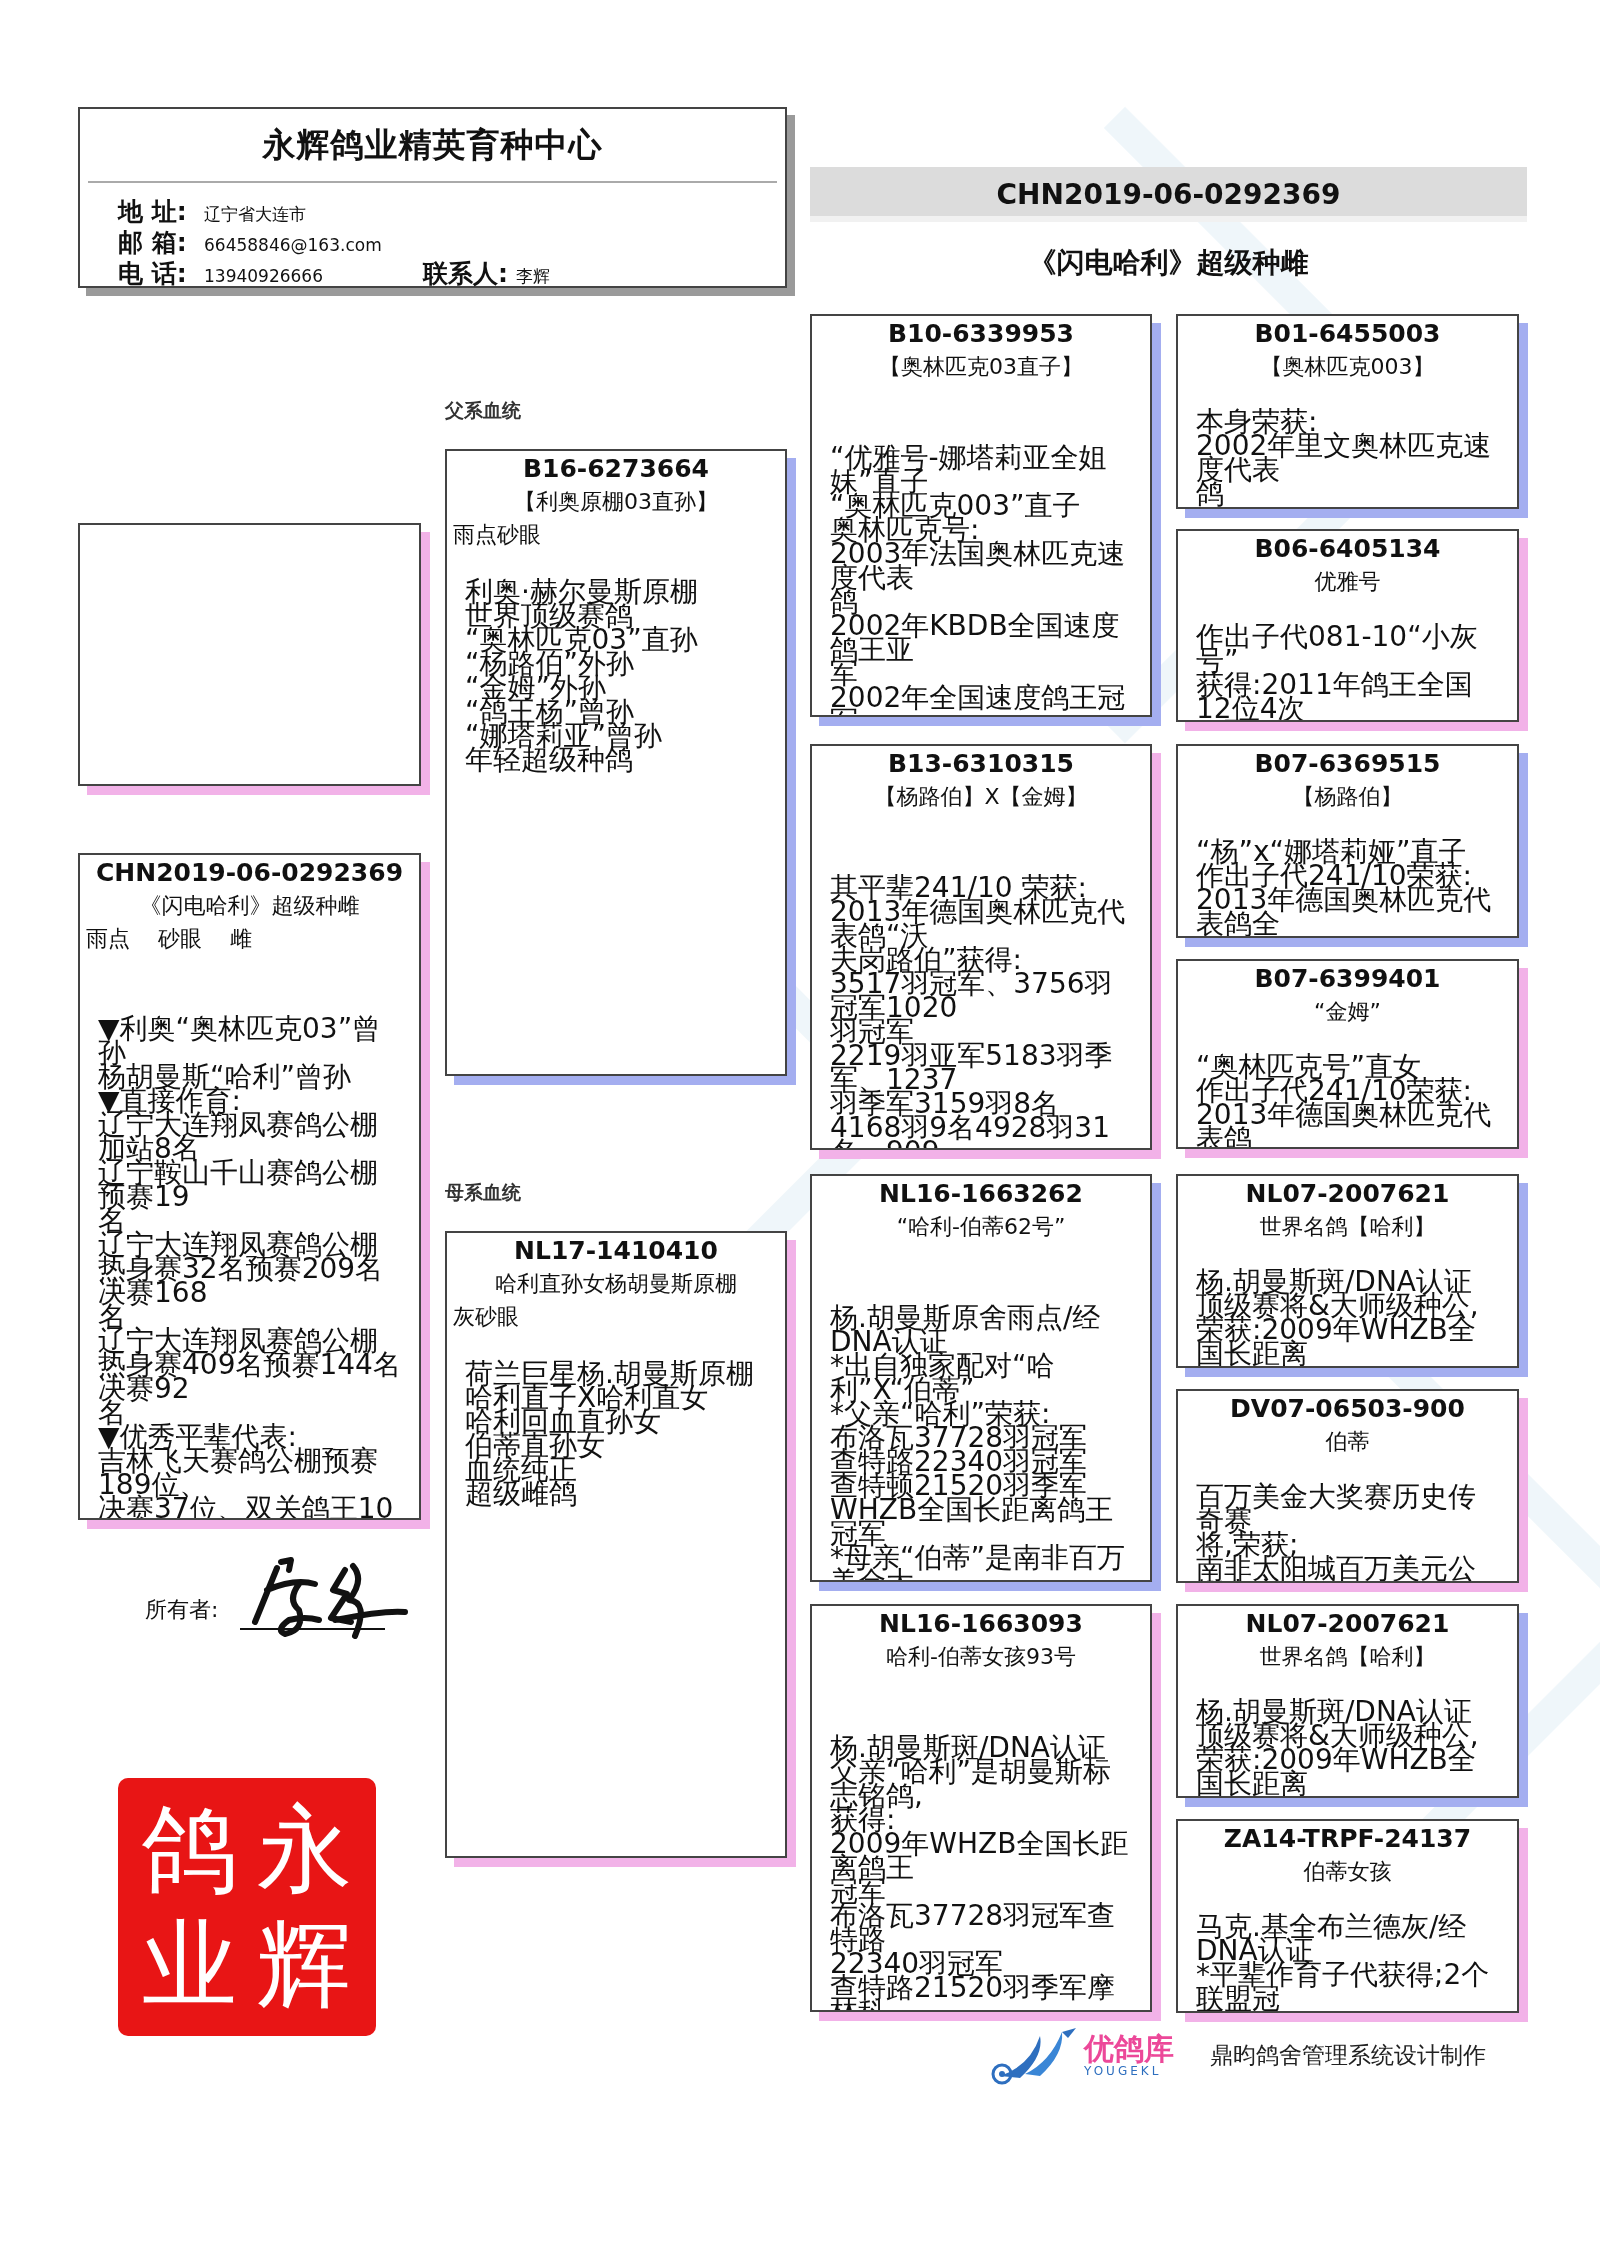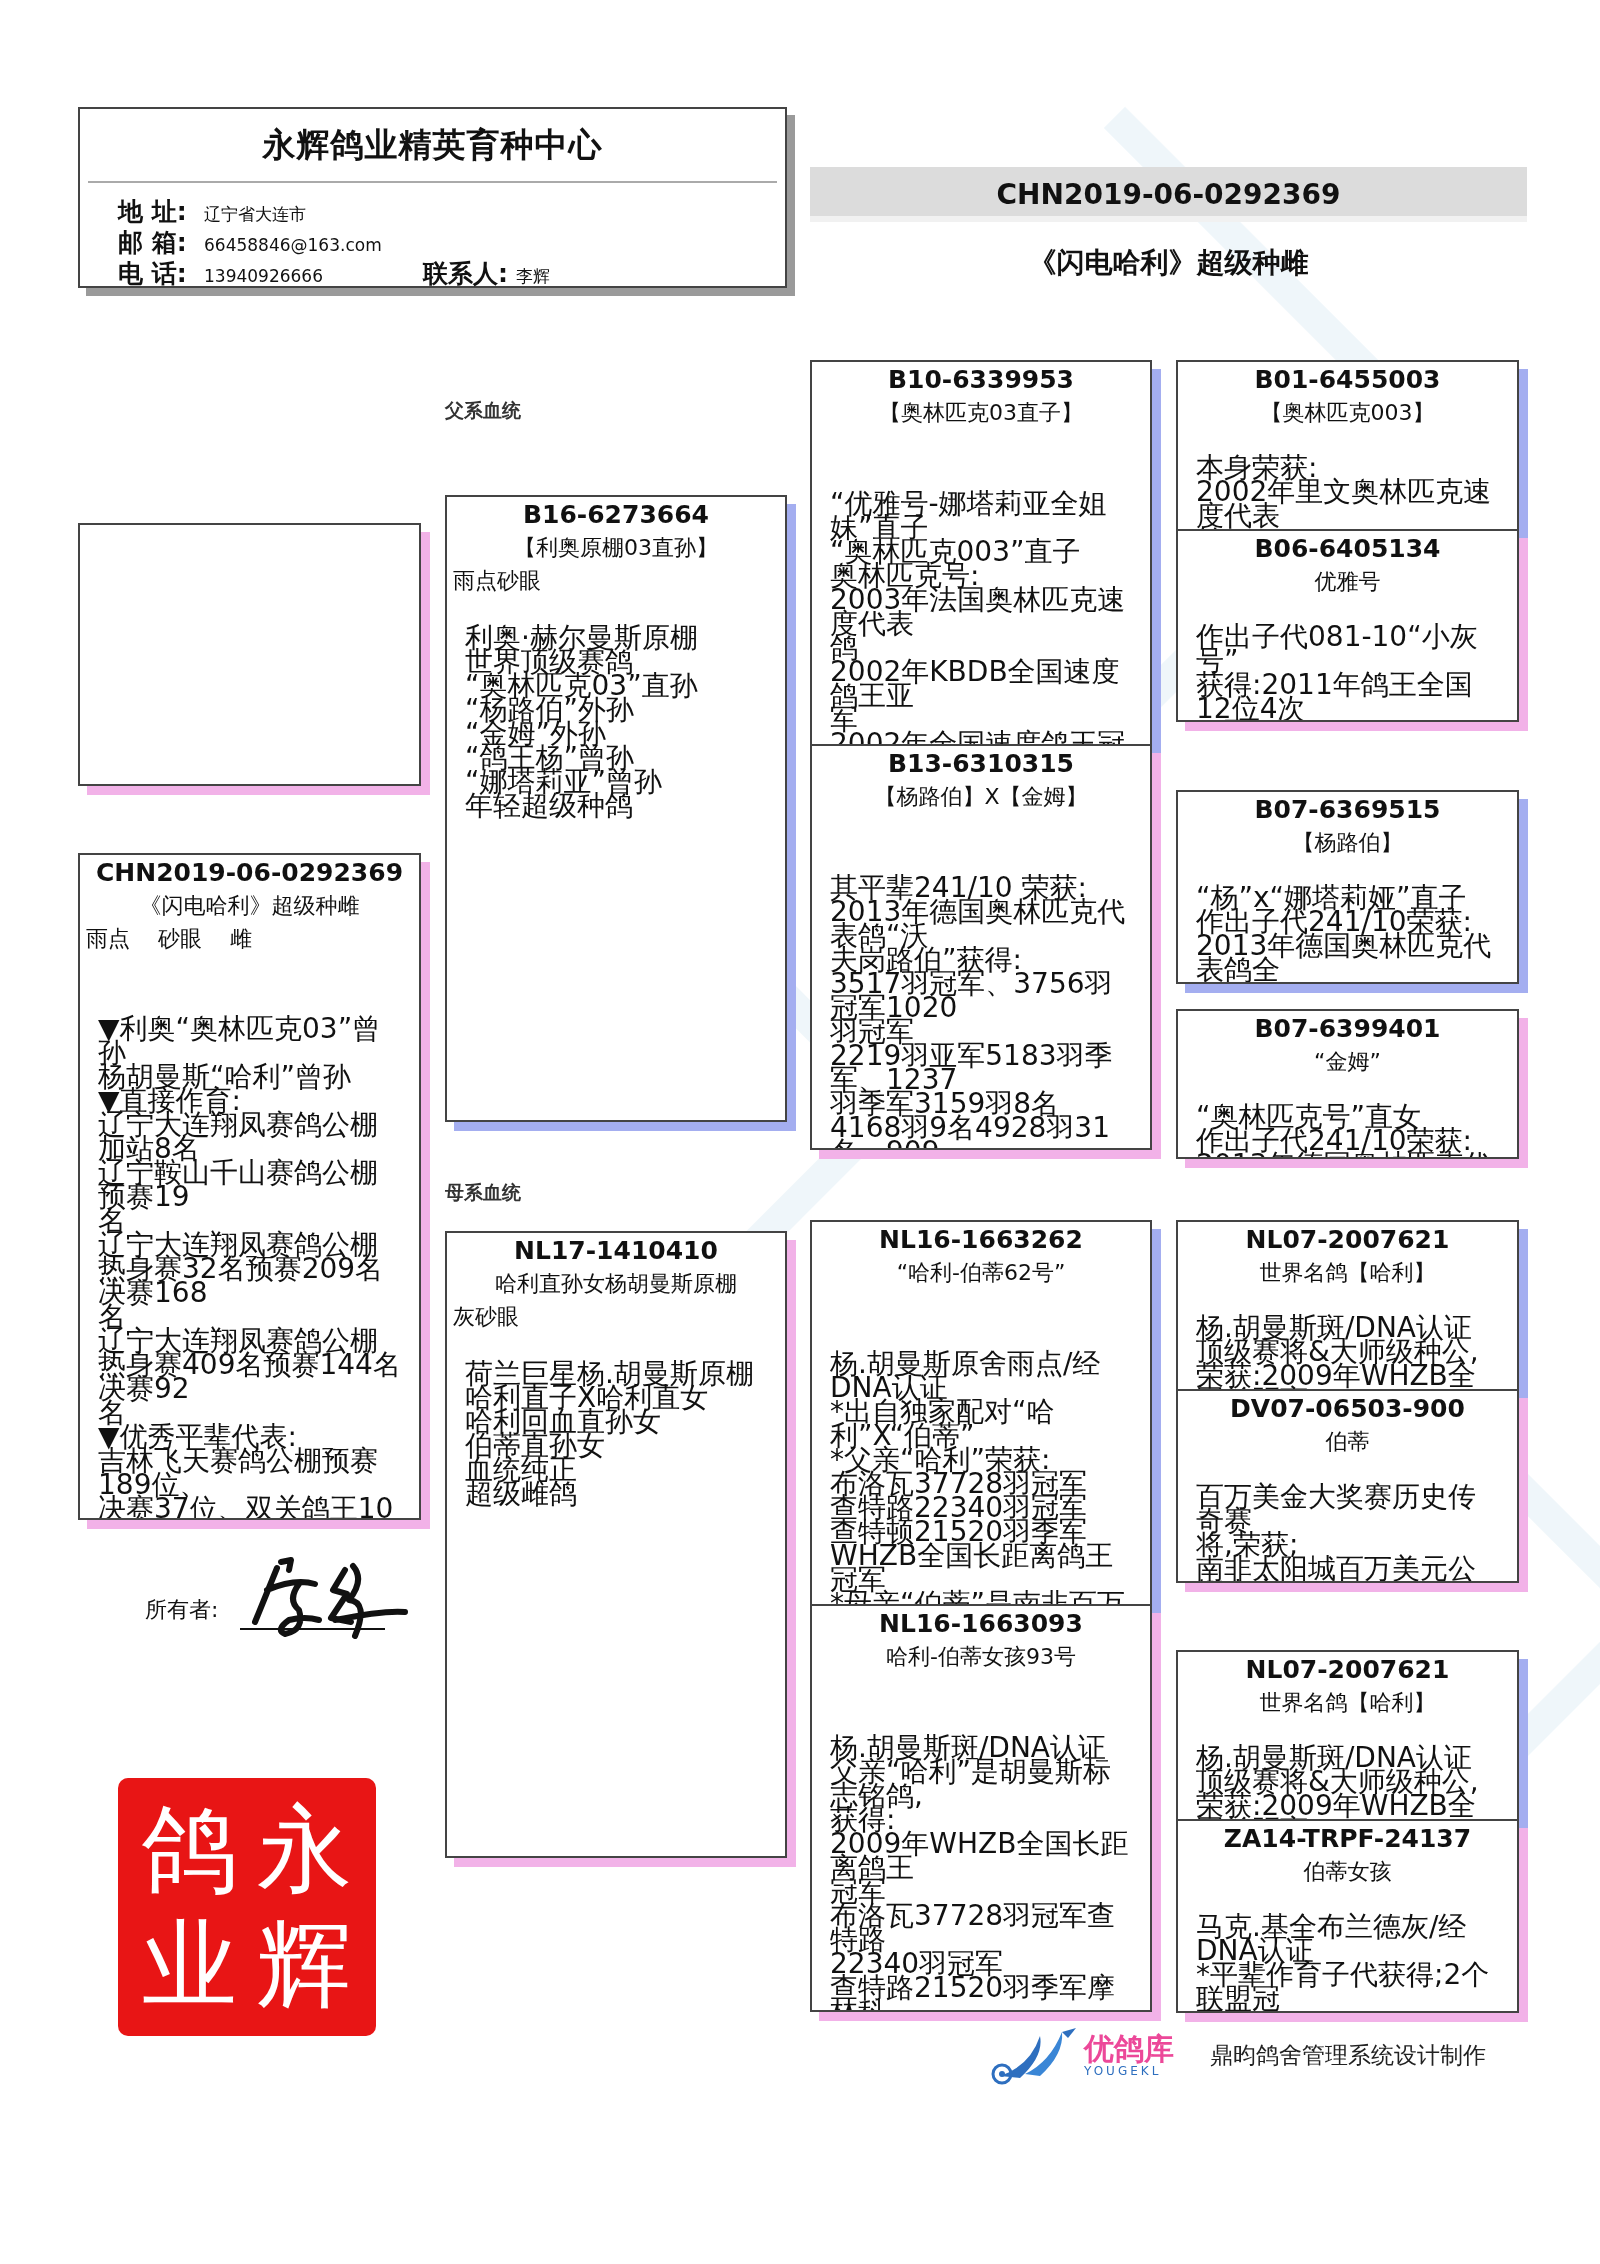--- a/index.html
+++ b/index.html
@@ -8,21 +8,21 @@
   .wm { position:absolute; border:30px solid rgba(210,228,240,0.35); border-left:none; border-bottom:none; transform:rotate(45deg); pointer-events:none; }
   .hdr { left:78px; top:107px; width:709px; height:181px; border:2px solid #444; background:#fff; box-shadow:8px 8px 0 #9a9a9a; }
   .hdr-title { position:absolute; left:0; right:0; top:14px; text-align:center; font-size:33px; font-weight:bold; letter-spacing:1px; }
   .hdr-line { position:absolute; left:8px; right:8px; top:72px; height:2px; background:#aaa; }
   .hdr-row { position:absolute; left:38px; font-size:17px; display:flex; align-items:baseline; }
   .hdr-row .lbl { font-weight:bold; font-size:25px; margin-right:8px; width:78px; }
   .hdr-row .lbl2 { font-weight:bold; font-size:25px; margin-left:100px; margin-right:8px; }
   .banner { left:810px; top:167px; width:717px; height:55px; background:#dcdcdc; border-bottom:6px solid #f1f1f1; text-align:center; line-height:55px; font-size:28px; font-weight:bold; }
   .subtitle { left:810px; top:244px; width:717px; text-align:center; font-size:28px; font-weight:bold; }
   .card { background:#fff; border:2px solid #444; overflow:hidden; }
-  .card.blue { box-shadow:9px 9px 0 #a4aef0;margin-top:46px; }
+  .card.blue { box-shadow:9px 9px 0 #a4aef0; }
   .card.pink { box-shadow:9px 9px 0 #f2b2e8; }
   .card .ring { text-align:center; font-weight:bold; font-size:25px; line-height:32px; margin-top:2px; }
   .card .name { text-align:center; font-weight:normal; font-size:22px; line-height:34px; }
   .card .meta { display:flex; justify-content:flex-start; font-size:22px; padding:0 28px 0 6px; line-height:32px; }
   .card .meta .right span { margin-left:28px; }
   .card .body { font-size:28px; line-height:24px; padding:0 18px; white-space:pre-line; }
   .section-lbl { font-size:19px; font-weight:bold; color:#333; }
   .owner { left:145px; top:1595px; font-size:22px; }
   .owner-line { left:240px; top:1628px; width:145px; height:2px; background:#111; }
   .seal { left:118px; top:1778px; width:258px; height:258px; background:#e81515; border-radius:10px; display:grid; grid-template-columns:1fr 1fr; grid-template-rows:1fr 1fr; color:#fff; font-family:"DejaVu Serif", serif; font-size:95px; line-height:1; text-align:center; align-items:center; padding:14px; }
@@ -199,21 +199,21 @@
 获得:2011年鸽王全国12位4次
 冠军</div>
 </div>
 <div class="abs card blue" style="left:1176px; top:744px; width:343px; height:194px;">
   <div class="ring">B07-6369515</div>
   <div class="name">【杨路伯】</div>
   <div class="body" style="margin-top:26px;">“杨”x“娜塔莉娅”直子
 作出子代241/10荣获:
 2013年德国奥林匹克代表鸽全</div>
 </div>
-<div class="abs card pink" style="left:1176px; top:1009px; width:343px; height:150px;">
+<div class="abs card pink" style="left:1176px; top:959px; width:343px; height:190px;">
   <div class="ring">B07-6399401</div>
   <div class="name">“金姆”</div>
   <div class="body" style="margin-top:26px;">“奥林匹克号”直女
 作出子代241/10荣获:
 2013年德国奥林匹克代表鸽</div>
 </div>
 <div class="abs card blue" style="left:1176px; top:1174px; width:343px; height:194px;">
   <div class="ring">NL07-2007621</div>
   <div class="name">世界名鸽【哈利】</div>
   <div class="body" style="margin-top:26px;">杨.胡曼斯斑/DNA认证

